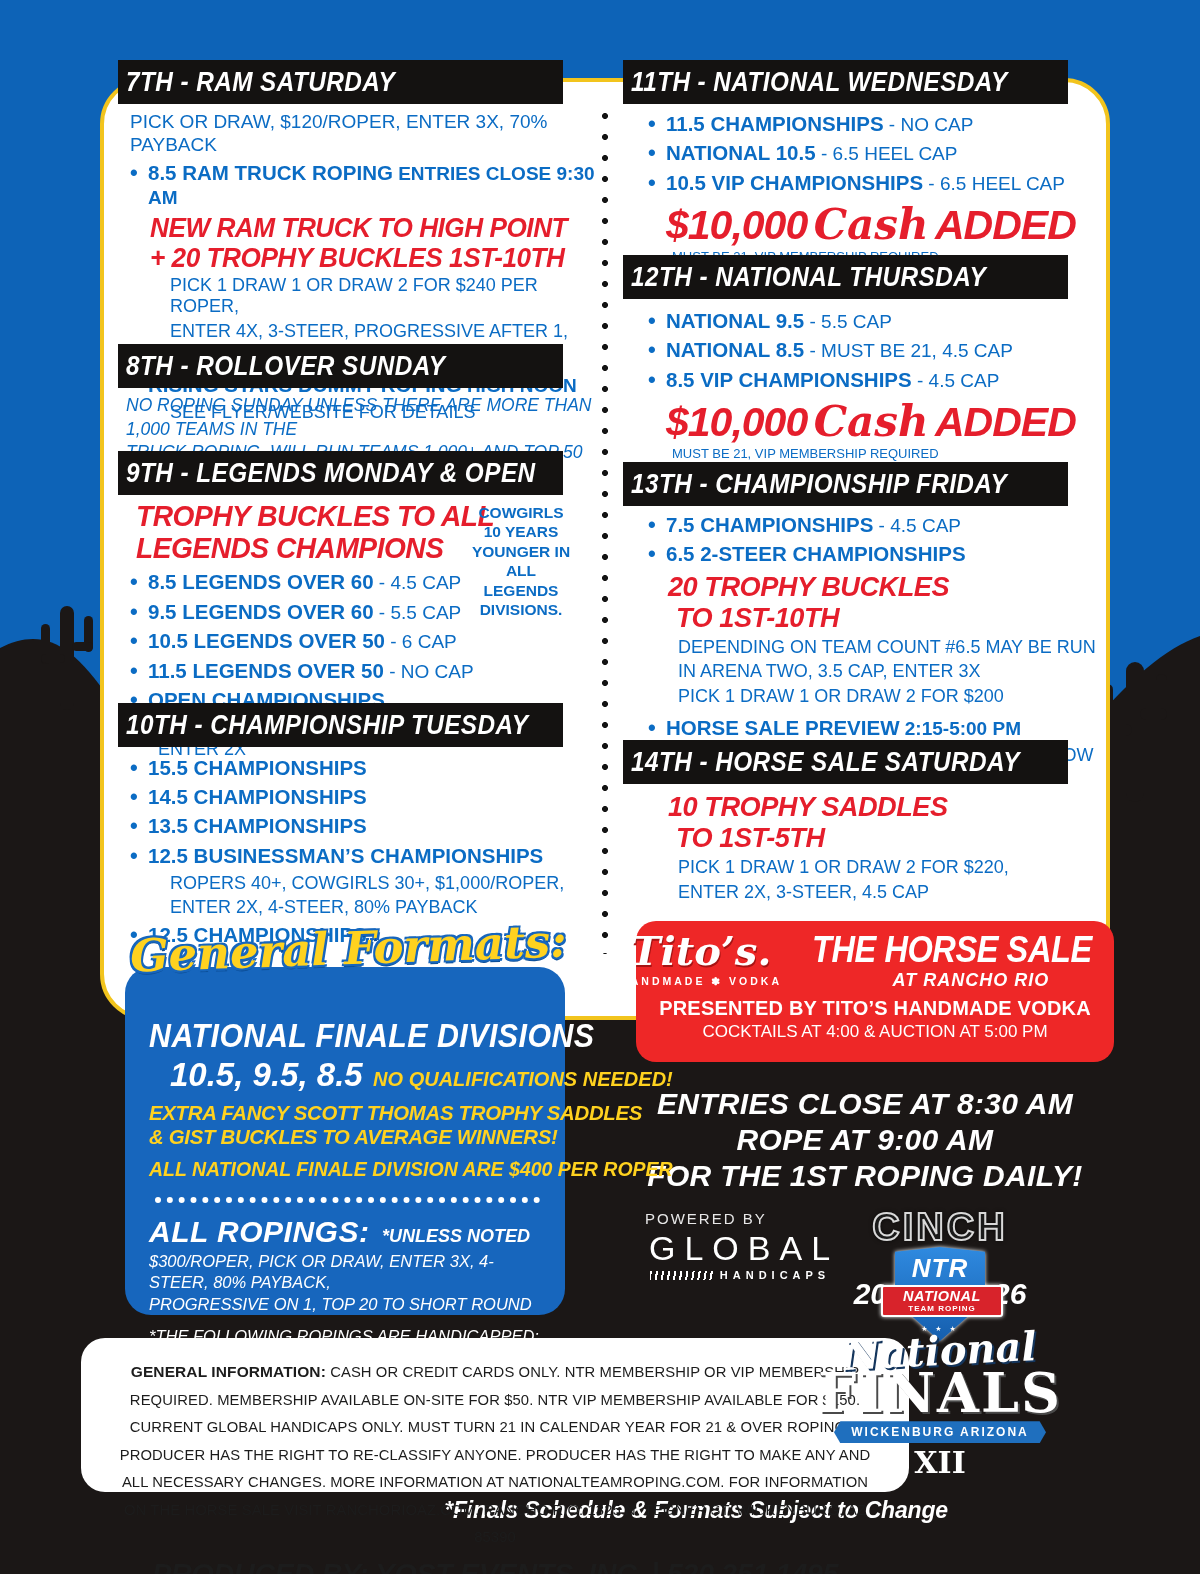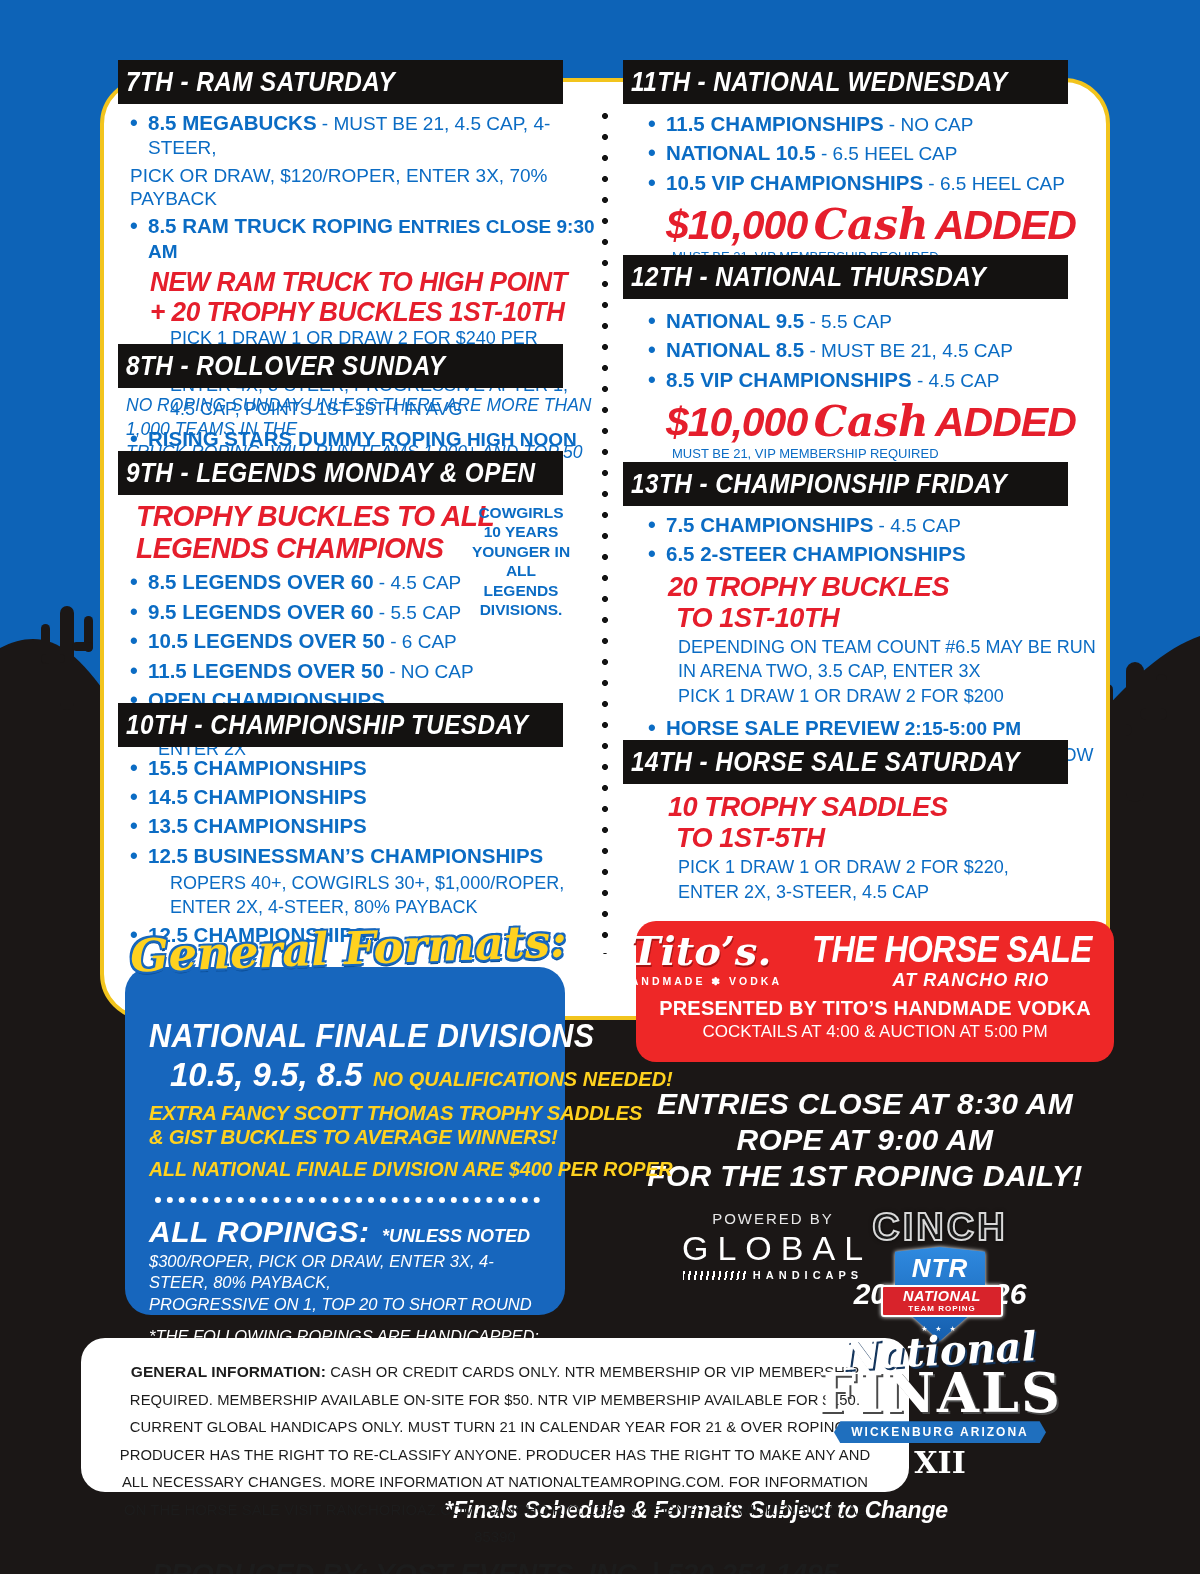--- a/index.html
+++ b/index.html
@@ -85,21 +85,21 @@
     transform:scaleX(.88);transform-origin:left;white-space:nowrap;}
   .tito-sub{font-style:italic;font-weight:900;font-size:18px;letter-spacing:1px;margin-top:2px;}
   .tito-l1{text-align:center;font-weight:800;font-size:20px;margin-top:6px;letter-spacing:.2px;}
   .tito-l2{text-align:center;font-weight:500;font-size:17px;margin-top:2px;}
 
   
   .entries{position:absolute;left:630px;top:1086px;width:470px;text-align:center;color:#fff;
     font-style:italic;font-weight:900;font-size:30px;line-height:1.2;letter-spacing:.3px;z-index:3;white-space:nowrap;}
 
   
-  .global{position:absolute;left:678px;top:1210px;width:190px;text-align:center;color:#fff;z-index:3;}
+  .global{position:absolute;left:645px;top:1210px;width:190px;color:#fff;z-index:3;}
   .gl-pb{font-size:15px;letter-spacing:2px;color:#e8e8e8;font-weight:500;}
   .gl-name{font-size:34px;letter-spacing:9px;font-weight:500;margin-top:2px;margin-left:4px;}
   .gl-row{display:flex;align-items:center;justify-content:center;gap:6px;margin-top:1px;}
   .gl-hatch{width:64px;height:9px;
     background:repeating-linear-gradient(100deg,#fff 0 2px,transparent 2px 6px);}
   .gl-sub{font-size:11px;letter-spacing:5px;font-weight:600;}
 
   
   .logo{position:absolute;left:818px;top:1206px;width:244px;z-index:6;text-align:center;color:#fff;}
   .lg-cinch{font-weight:900;font-size:38px;letter-spacing:3px;color:#1b1b1b;
@@ -162,21 +162,20 @@
   </svg>
 
   <div class="card"></div>
 
   <div class="divider"></div>
 
   <div class="bar" style="left:118px;top:60px;">
     <span class="bar-t">7TH - RAM SATURDAY</span>
   </div>
   <div class="blk" style="left:130px;top:111px;width:480px;">
-    <div class="bullet"><span class="lbl">8.5 MEGABUCKS</span><span class="det"> - MUST BE 21, 4.5 CAP, 4-STEER,</span></div>
     <div class="cont">PICK OR DRAW, $120/ROPER, ENTER 3X, 70% PAYBACK</div>
     <div class="bullet"><span class="lbl">8.5 RAM TRUCK ROPING</span><span class="det-b"> ENTRIES CLOSE 9:30 AM</span></div>
     <div class="red-big">NEW RAM TRUCK TO HIGH POINT</div>
     <div class="red-big">+ 20 TROPHY BUCKLES 1ST-10TH</div>
     <div class="sub">PICK 1 DRAW 1 OR DRAW 2 FOR $240 PER ROPER,</div>
     <div class="sub">ENTER 4X, 3-STEER, PROGRESSIVE AFTER 1,</div>
     <div class="sub">4.5 CAP, POINTS 1ST-15TH IN AVG</div>
     <div class="bullet" style="margin-top:6px;"><span class="lbl">RISING STARS DUMMY ROPING</span><span class="det-b"> HIGH NOON</span></div>
     <div class="sub">SEE FLYER/WEBSITE FOR DETAILS</div>
   </div>

